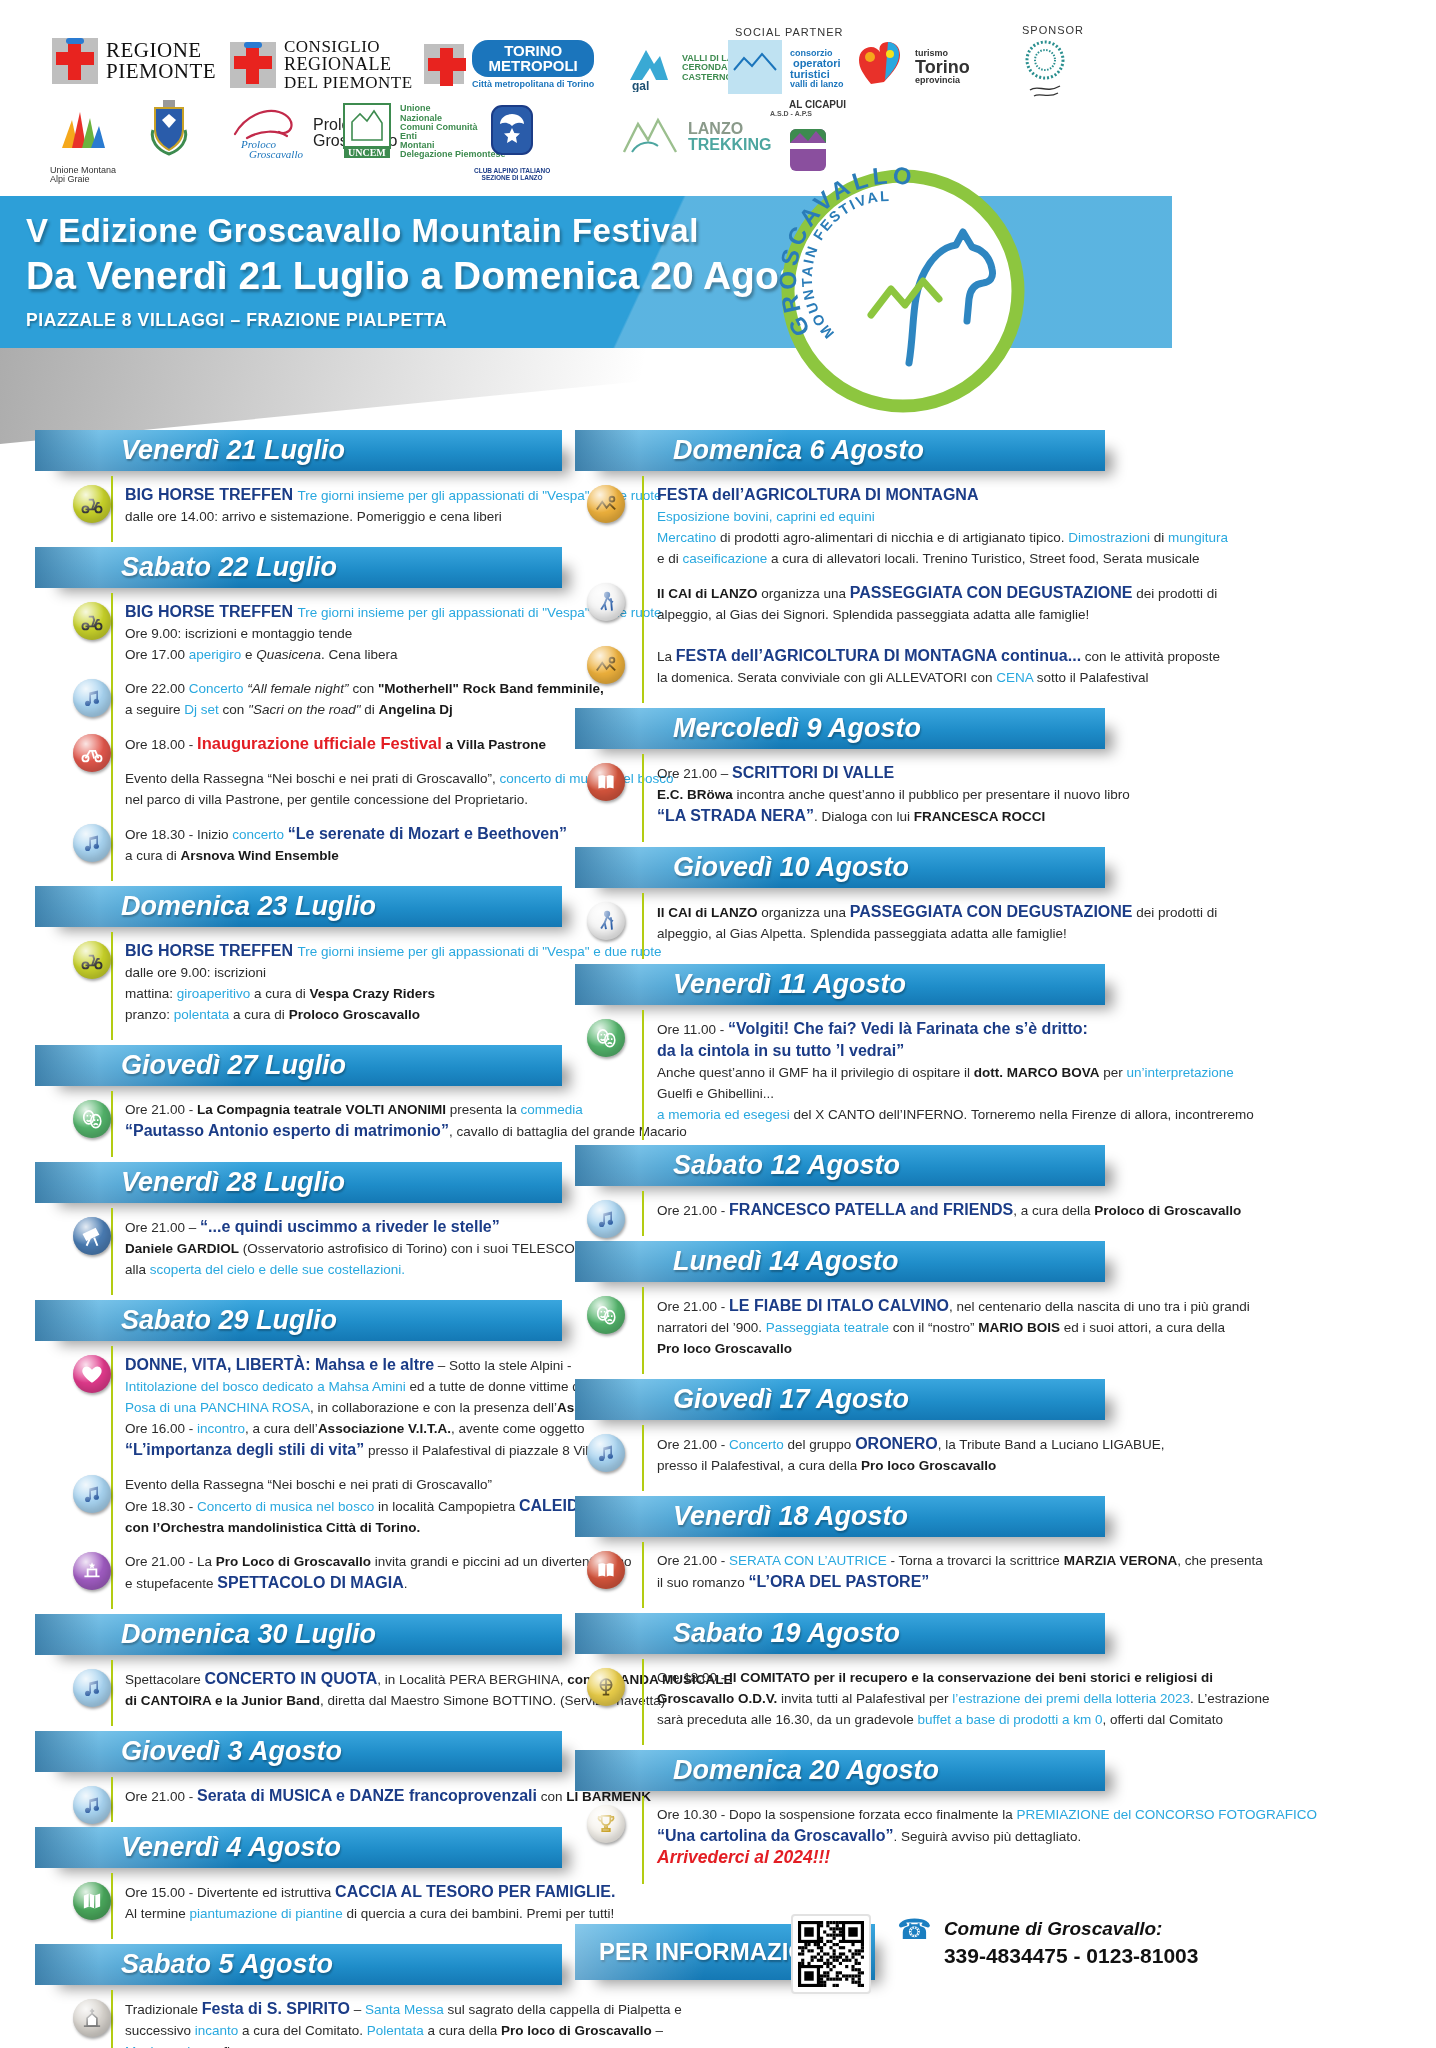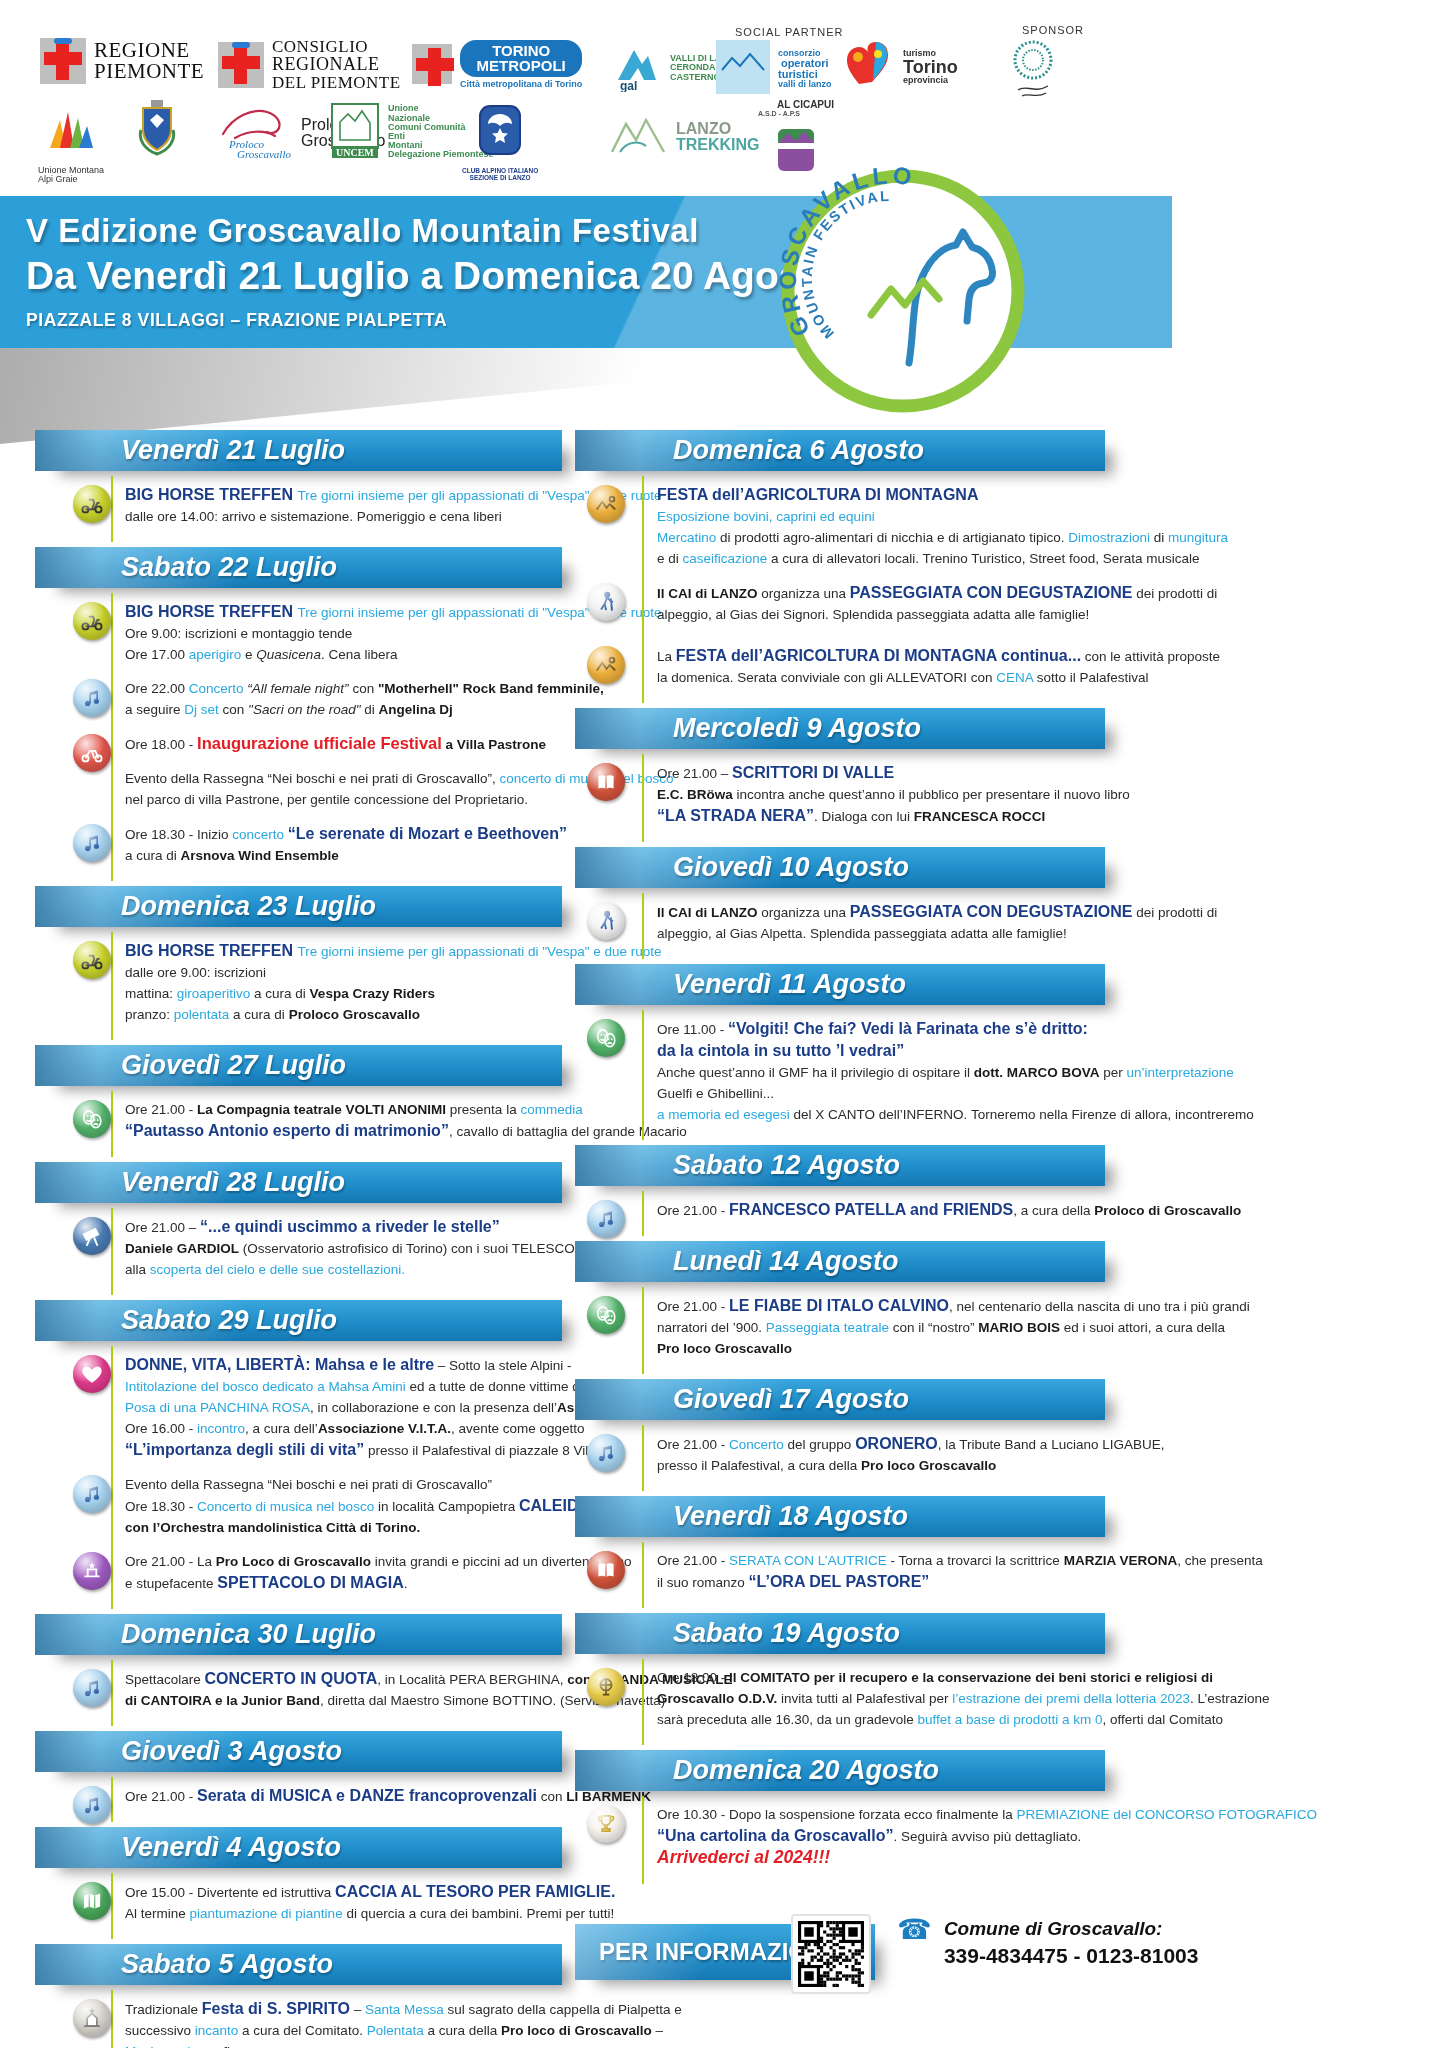--- a/index.html
+++ b/index.html
@@ -5,21 +5,21 @@
   :root{
     --navy:#1b3c87; --cyan:#29a8df; --red:#e31e24; --lime:#b3cc12;
     --band1:#2d9fd8; --band2:#55bce8; --bannerA:#3aa6de; --bannerB:#1478b4;
   }
   *{margin:0;padding:0;box-sizing:border-box}
   html,body{width:1436px;height:2048px;background:#fff;overflow:hidden;
     font-family:"Liberation Sans", sans-serif;color:#222}
   #page{position:absolute;inset:0;width:1436px;height:2048px;background:#fff}
 
   
-  .logos{position:absolute;left:0;top:0;width:1164px;height:180px}
+  .logos{position:absolute;left:12px;top:0;width:1164px;height:180px}
   .lg{position:absolute;display:flex;align-items:center;gap:8px}
   .lg .txt{display:flex;flex-direction:column;justify-content:center}
   .lg .txt span{line-height:1.02}
   .serifL span{font-family:"Liberation Serif",serif;font-size:21px;letter-spacing:.5px;color:#111}
   .tm-pill{background:#1b75bc;color:#fff;border-radius:16px;padding:3px 10px;font-weight:bold;font-size:15px;line-height:1.05;text-align:center}
   .tm-sub{color:#1b75bc;font-weight:bold;font-size:9px;margin-top:2px;text-align:center}
   .sq-cross{width:46px;height:46px;background:#bfbfbf;position:relative;flex:none}
   .sq-cross::before{content:'';position:absolute;left:16px;top:4px;width:13px;height:38px;background:#e8231f}
   .sq-cross::after{content:'';position:absolute;left:4px;top:14px;width:38px;height:13px;background:#e8231f}
   .sq-cross .wave{position:absolute;left:14px;top:0px;width:18px;height:6px;background:#2a7bd1;border-radius:3px;z-index:2}

